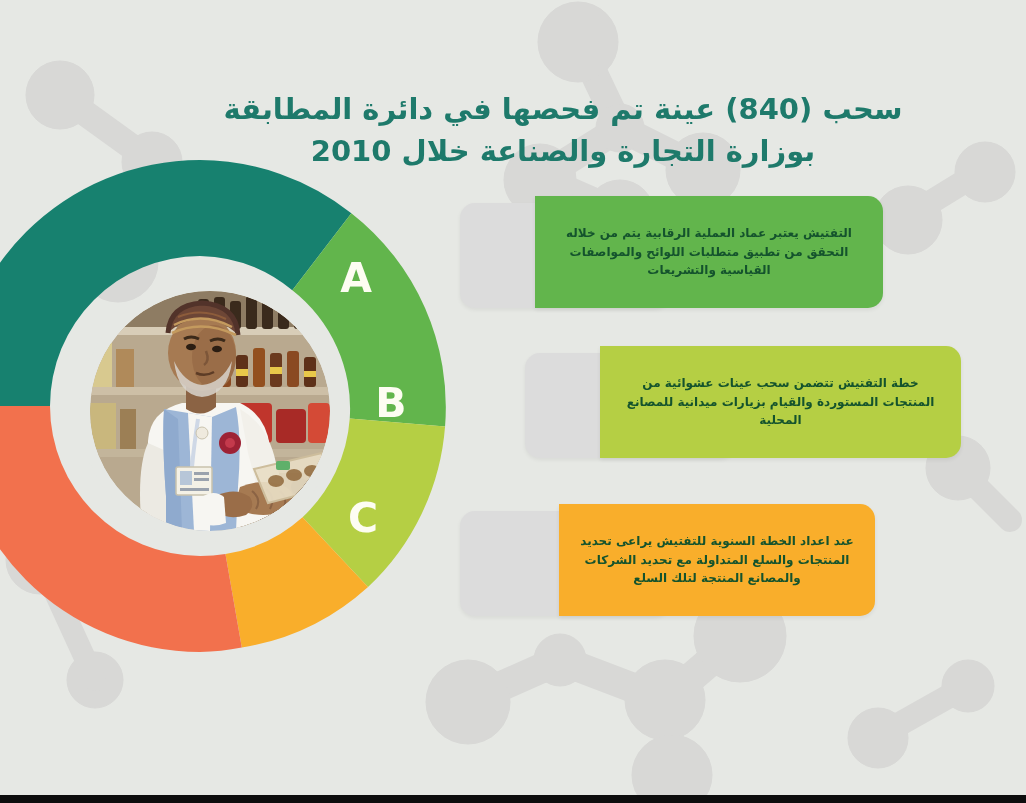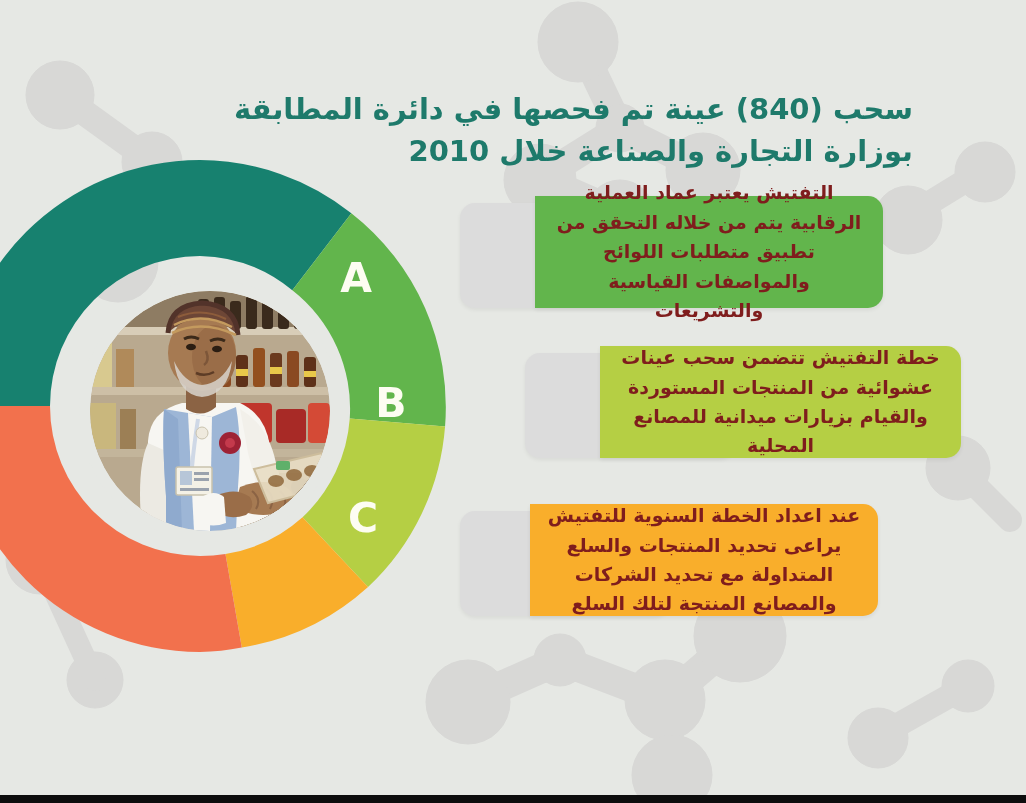--- a/index.html
+++ b/index.html
@@ -24,21 +24,21 @@
     width: 1026px; height: 803px;
     pointer-events: none;
   }
 
   
   #title {
     position: absolute;
     left: 213px;
     top: 88px;
     width: 700px;
-    text-align: right;
+    text-align: center;
     direction: rtl;
     color: #1e7a6b;
     font-size: 29px;
     font-weight: bold;
     line-height: 1.45;
     letter-spacing: 0px;
   }
 
   
   #donut {
@@ -84,38 +84,38 @@
     position: absolute;
     border-radius: 0 15px 15px 0;
     display: flex;
     align-items: center;
     justify-content: center;
     box-shadow: 0 2px 4px rgba(0,0,0,0.07);
   }
   .row-text {
     direction: rtl;
     text-align: center;
-    color: #7f1d1d;
-    font-size: 19px;
+    color: #14532d;
+    font-size: 12px;
     font-weight: bold;
     line-height: 1.55;
     padding: 0 16px;
     width: 100%;
     box-sizing: border-box;
   }
 
   
   #row1-gray  { left: 460px; top: 203px; width: 210px; height: 105px; }
   #row1-color { left: 535px; top: 196px; width: 348px; height: 112px; background: #62b54c; }
   
   #row2-gray  { left: 525px; top: 353px; width: 210px; height: 105px; }
   #row2-color { left: 600px; top: 346px; width: 361px; height: 112px; background: #b5cf44; }
   
   #row3-gray  { left: 460px; top: 511px; width: 210px; height: 105px; }
-  #row3-color { left: 530px; top: 504px; width: 348px; height: 112px; background: #f9ae2b; }
+  #row3-color { left: 559px; top: 504px; width: 316px; height: 112px; background: #f9ae2b; }
 
   
   #bottom-bar {
     position: absolute;
     left: 0;
     top: 795px;
     width: 1026px;
     height: 8px;
     background: #0d0d0d;
   }

